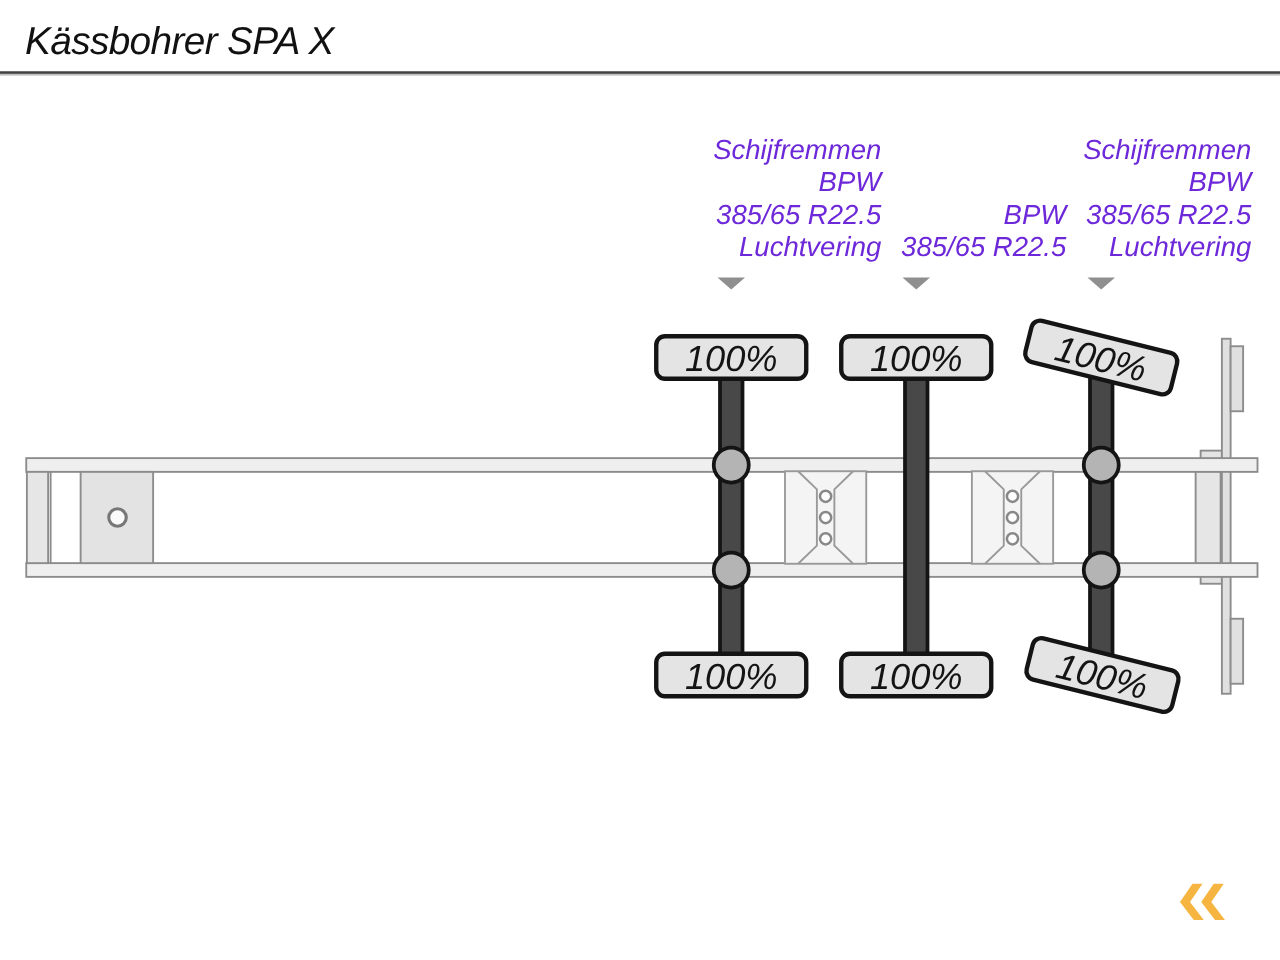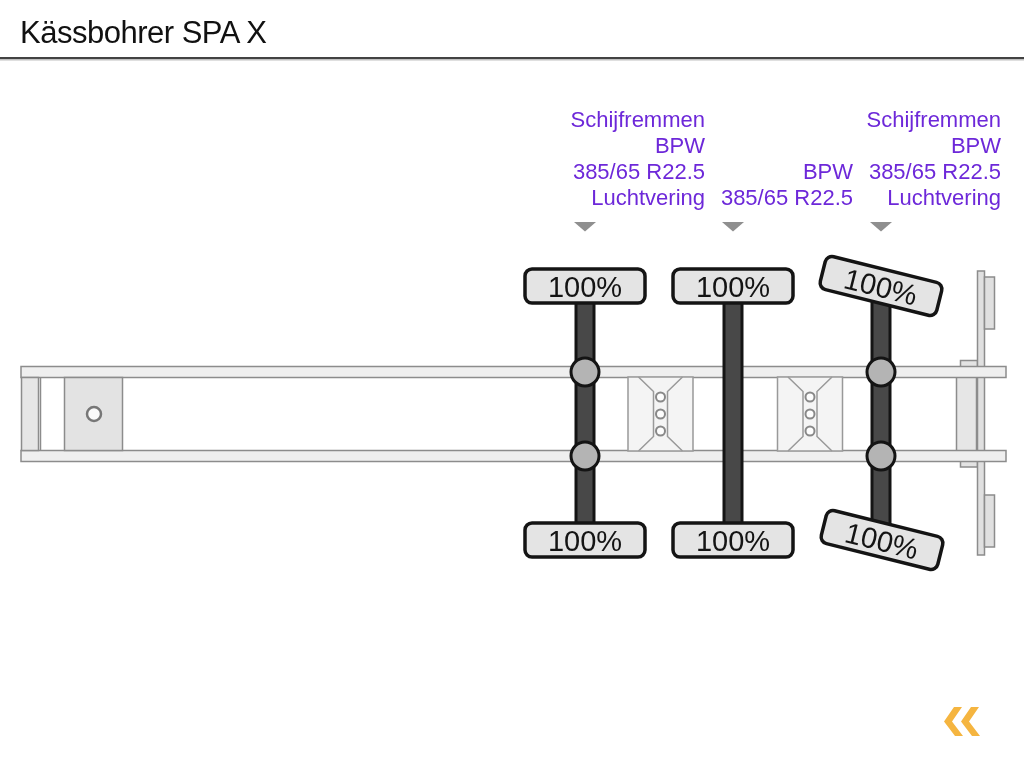--- a/index.html
+++ b/index.html
@@ -1,17 +1,17 @@
 <!DOCTYPE html>
 <html><head>
 <meta charset="utf-8">
 <style>
   html,body{margin:0;padding:0;background:#fff;}
   .page{position:relative;width:1024px;height:768px;background:#fff;overflow:hidden;
-        font-family:"Liberation Sans",sans-serif;color:#161616;}
+        font-family:"Liberation Sans",sans-serif;color:#161616;font-style:italic;}
   .title{position:absolute;left:20px;top:12px;font-size:31px;line-height:42px;
          letter-spacing:-0.5px;color:#111;white-space:nowrap;}
   .divider{position:absolute;left:0;top:57px;width:1024px;height:2px;background:#424242;
            box-shadow:0 1.5px 0 rgba(0,0,0,0.25);}
   .reference{position:absolute;left:20px;top:66px;font-size:19px;line-height:26px;color:#111;white-space:nowrap;}
   .axle-specs{position:absolute;width:240px;text-align:right;font-size:22px;line-height:26px;
               color:#6d28d9;white-space:nowrap;}
   .axle-specs span{display:block;}
   .specs-1{left:465px;top:107px;}
   .specs-2{left:613px;top:159px;}

